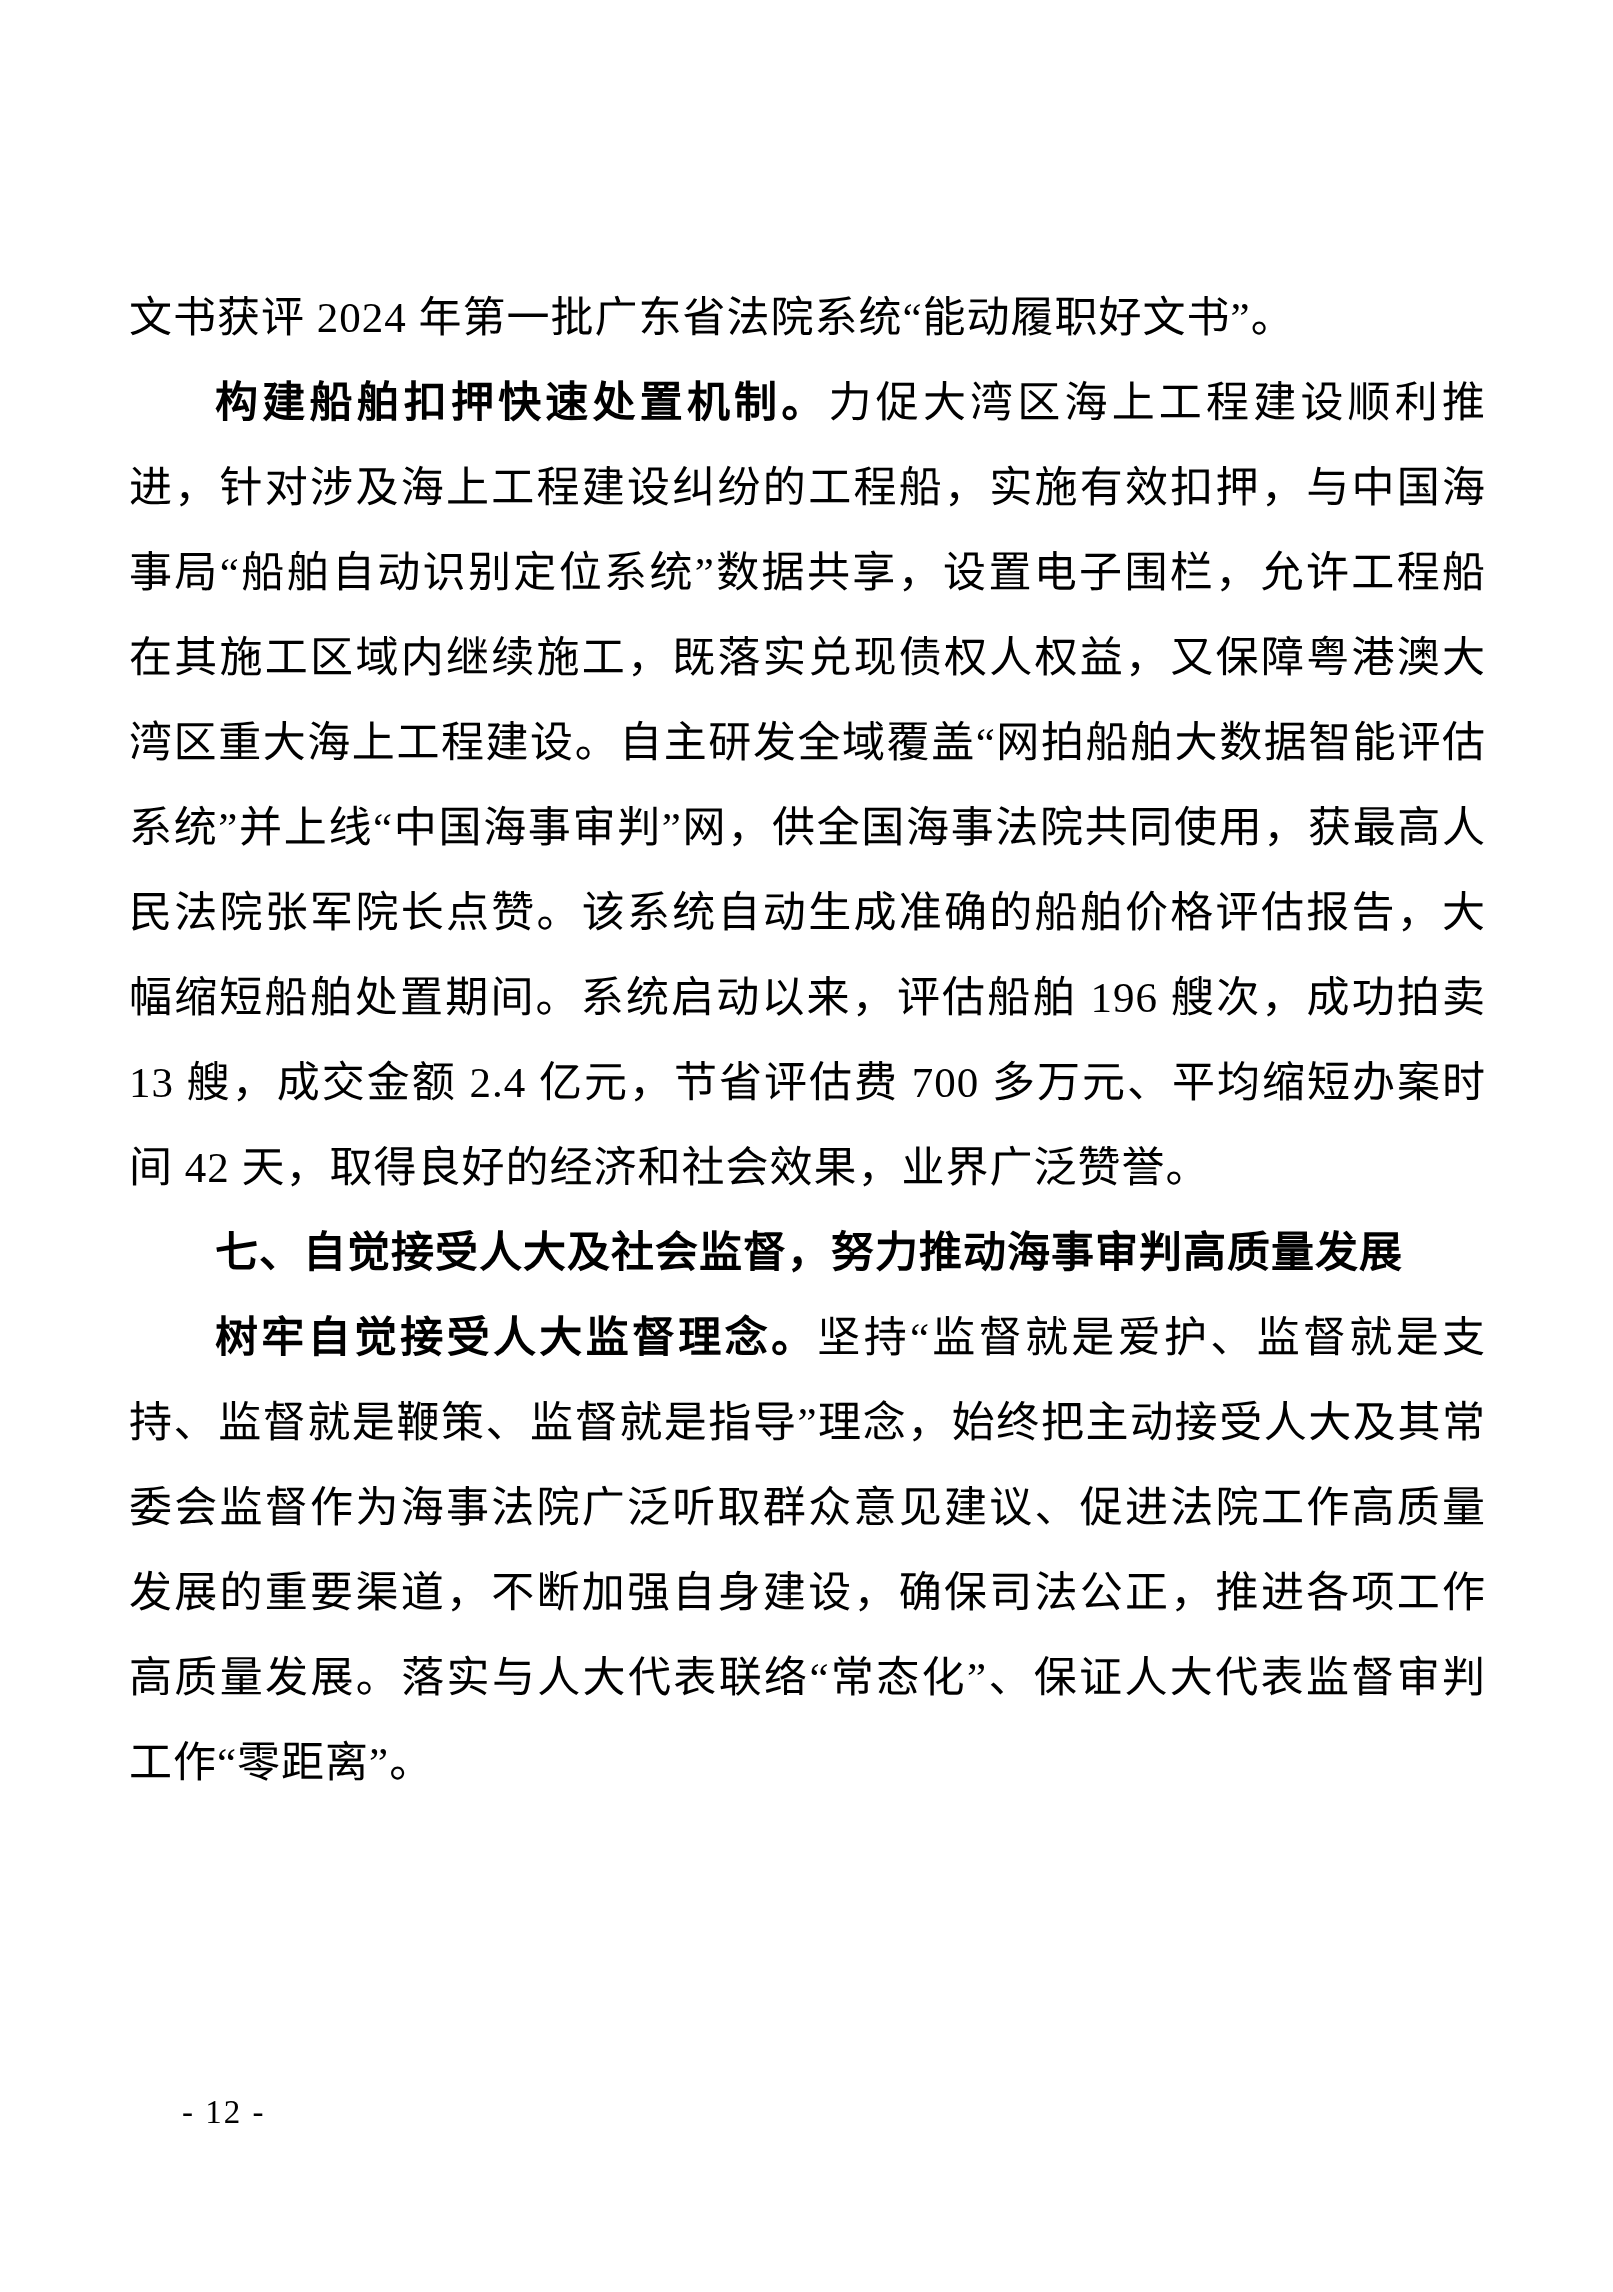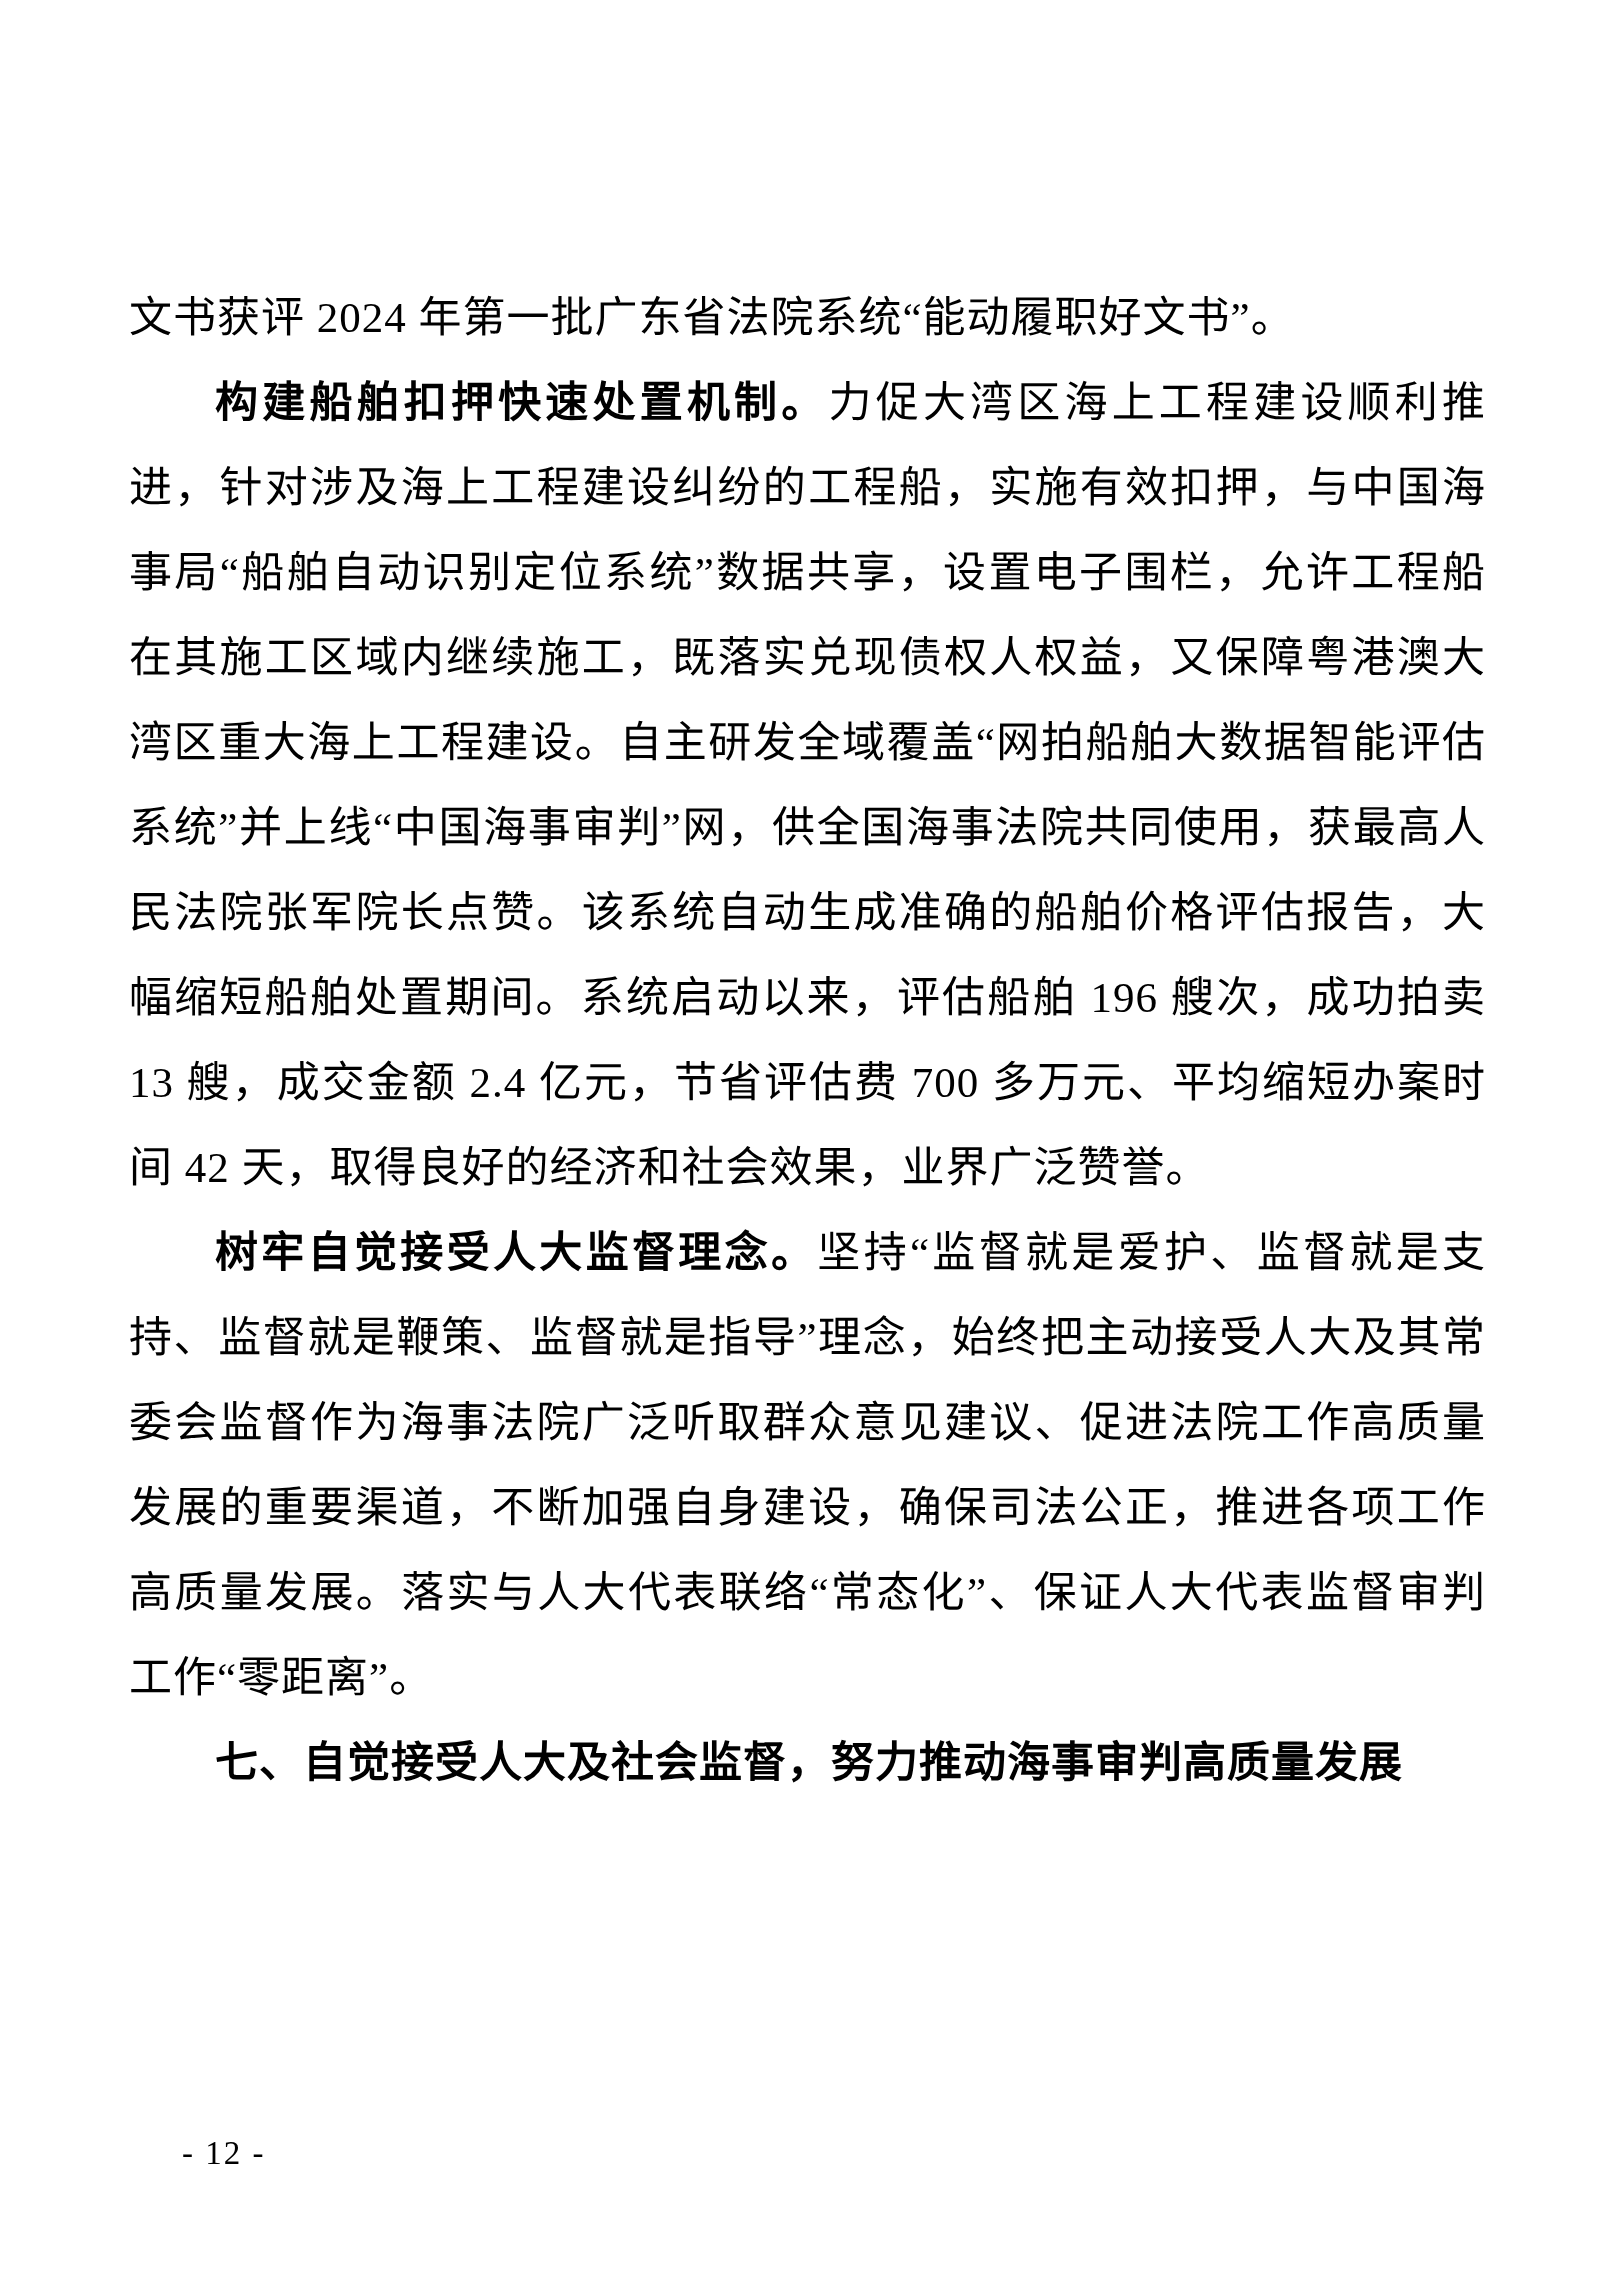--- a/index.html
+++ b/index.html
@@ -42,34 +42,33 @@
     font-weight: 700;
   }
   .footer {
     position: absolute;
     left: 182px;
     top: 2094px;
     font-family: "Liberation Serif", serif;
     font-size: 33px;
     letter-spacing: 2px;
     color: #000000;
-    margin-top: 41px;
   }
 </style>
 </head>
 <body>
 
 <div class="page">
   <div class="content">
 
     <p><span>文书获评 2024 年第一批广东省法院系统“能动履职好文书”。</span></p>
 
     <p class="indent"><span class="lead">构建船舶扣押快速处置机制。</span><span>力促大湾区海上工程建设顺利推进，针对涉及海上工程建设纠纷的工程船，实施有效扣押，与中国海事局“船舶自动识别定位系统”数据共享，设置电子围栏，允许工程船在其施工区域内继续施工，既落实兑现债权人权益，又保障粤港澳大湾区重大海上工程建设。自主研发全域覆盖“网拍船舶大数据智能评估系统”并上线“中国海事审判”网，供全国海事法院共同使用，获最高人民法院张军院长点赞。该系统自动生成准确的船舶价格评估报告，大幅缩短船舶处置期间。系统启动以来，评估船舶 196 艘次，成功拍卖 13 艘，成交金额 2.4 亿元，节省评估费 700 多万元、平均缩短办案时间 42 天，取得良好的经济和社会效果，业界广泛赞誉。</span></p>
 
+    <p class="indent heading"><span>七、自觉接受人大及社会监督，努力推动海事审判高质量发展</span></p>
+
     <p class="indent"><span class="lead">树牢自觉接受人大监督理念。</span><span>坚持“监督就是爱护、监督就是支持、监督就是鞭策、监督就是指导”理念，始终把主动接受人大及其常委会监督作为海事法院广泛听取群众意见建议、促进法院工作高质量发展的重要渠道，不断加强自身建设，确保司法公正，推进各项工作高质量发展。落实与人大代表联络“常态化”、保证人大代表监督审判工作“零距离”。</span></p>
-
-    <p class="indent heading"><span>七、自觉接受人大及社会监督，努力推动海事审判高质量发展</span></p>
 
   </div>
 
   <div class="footer">- 12 -</div>
 </div>
 
 
 </body></html>

